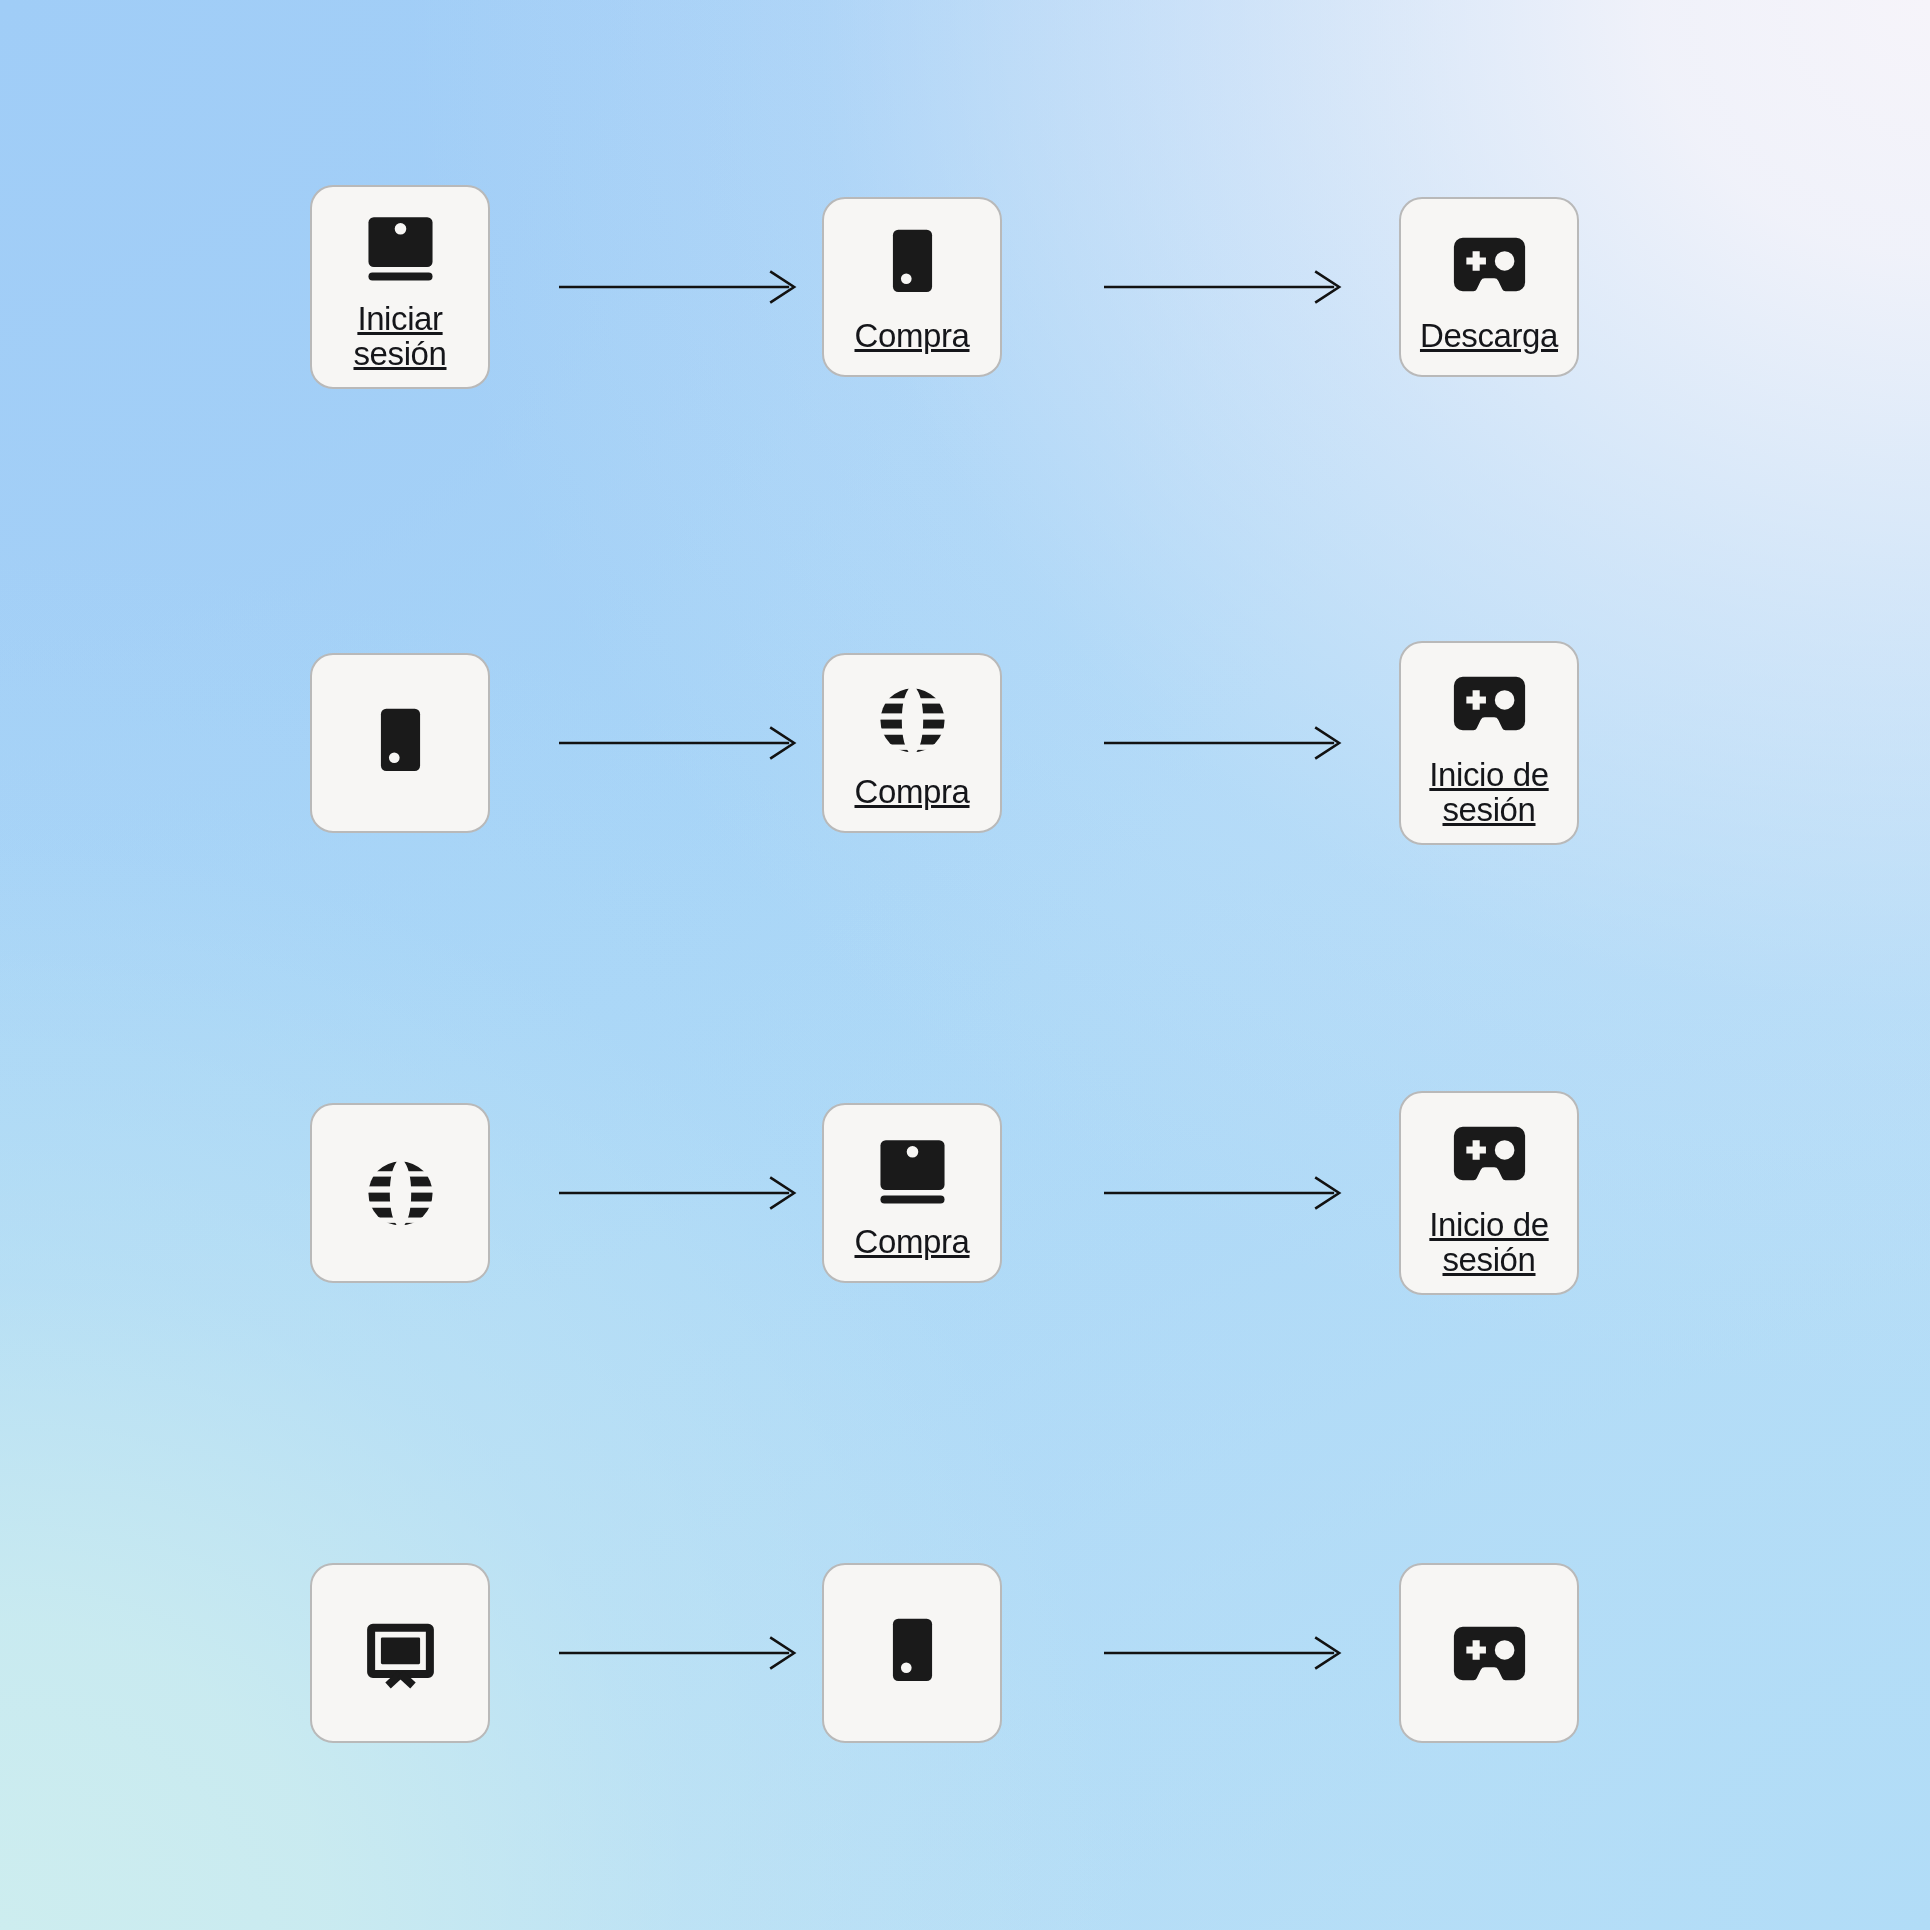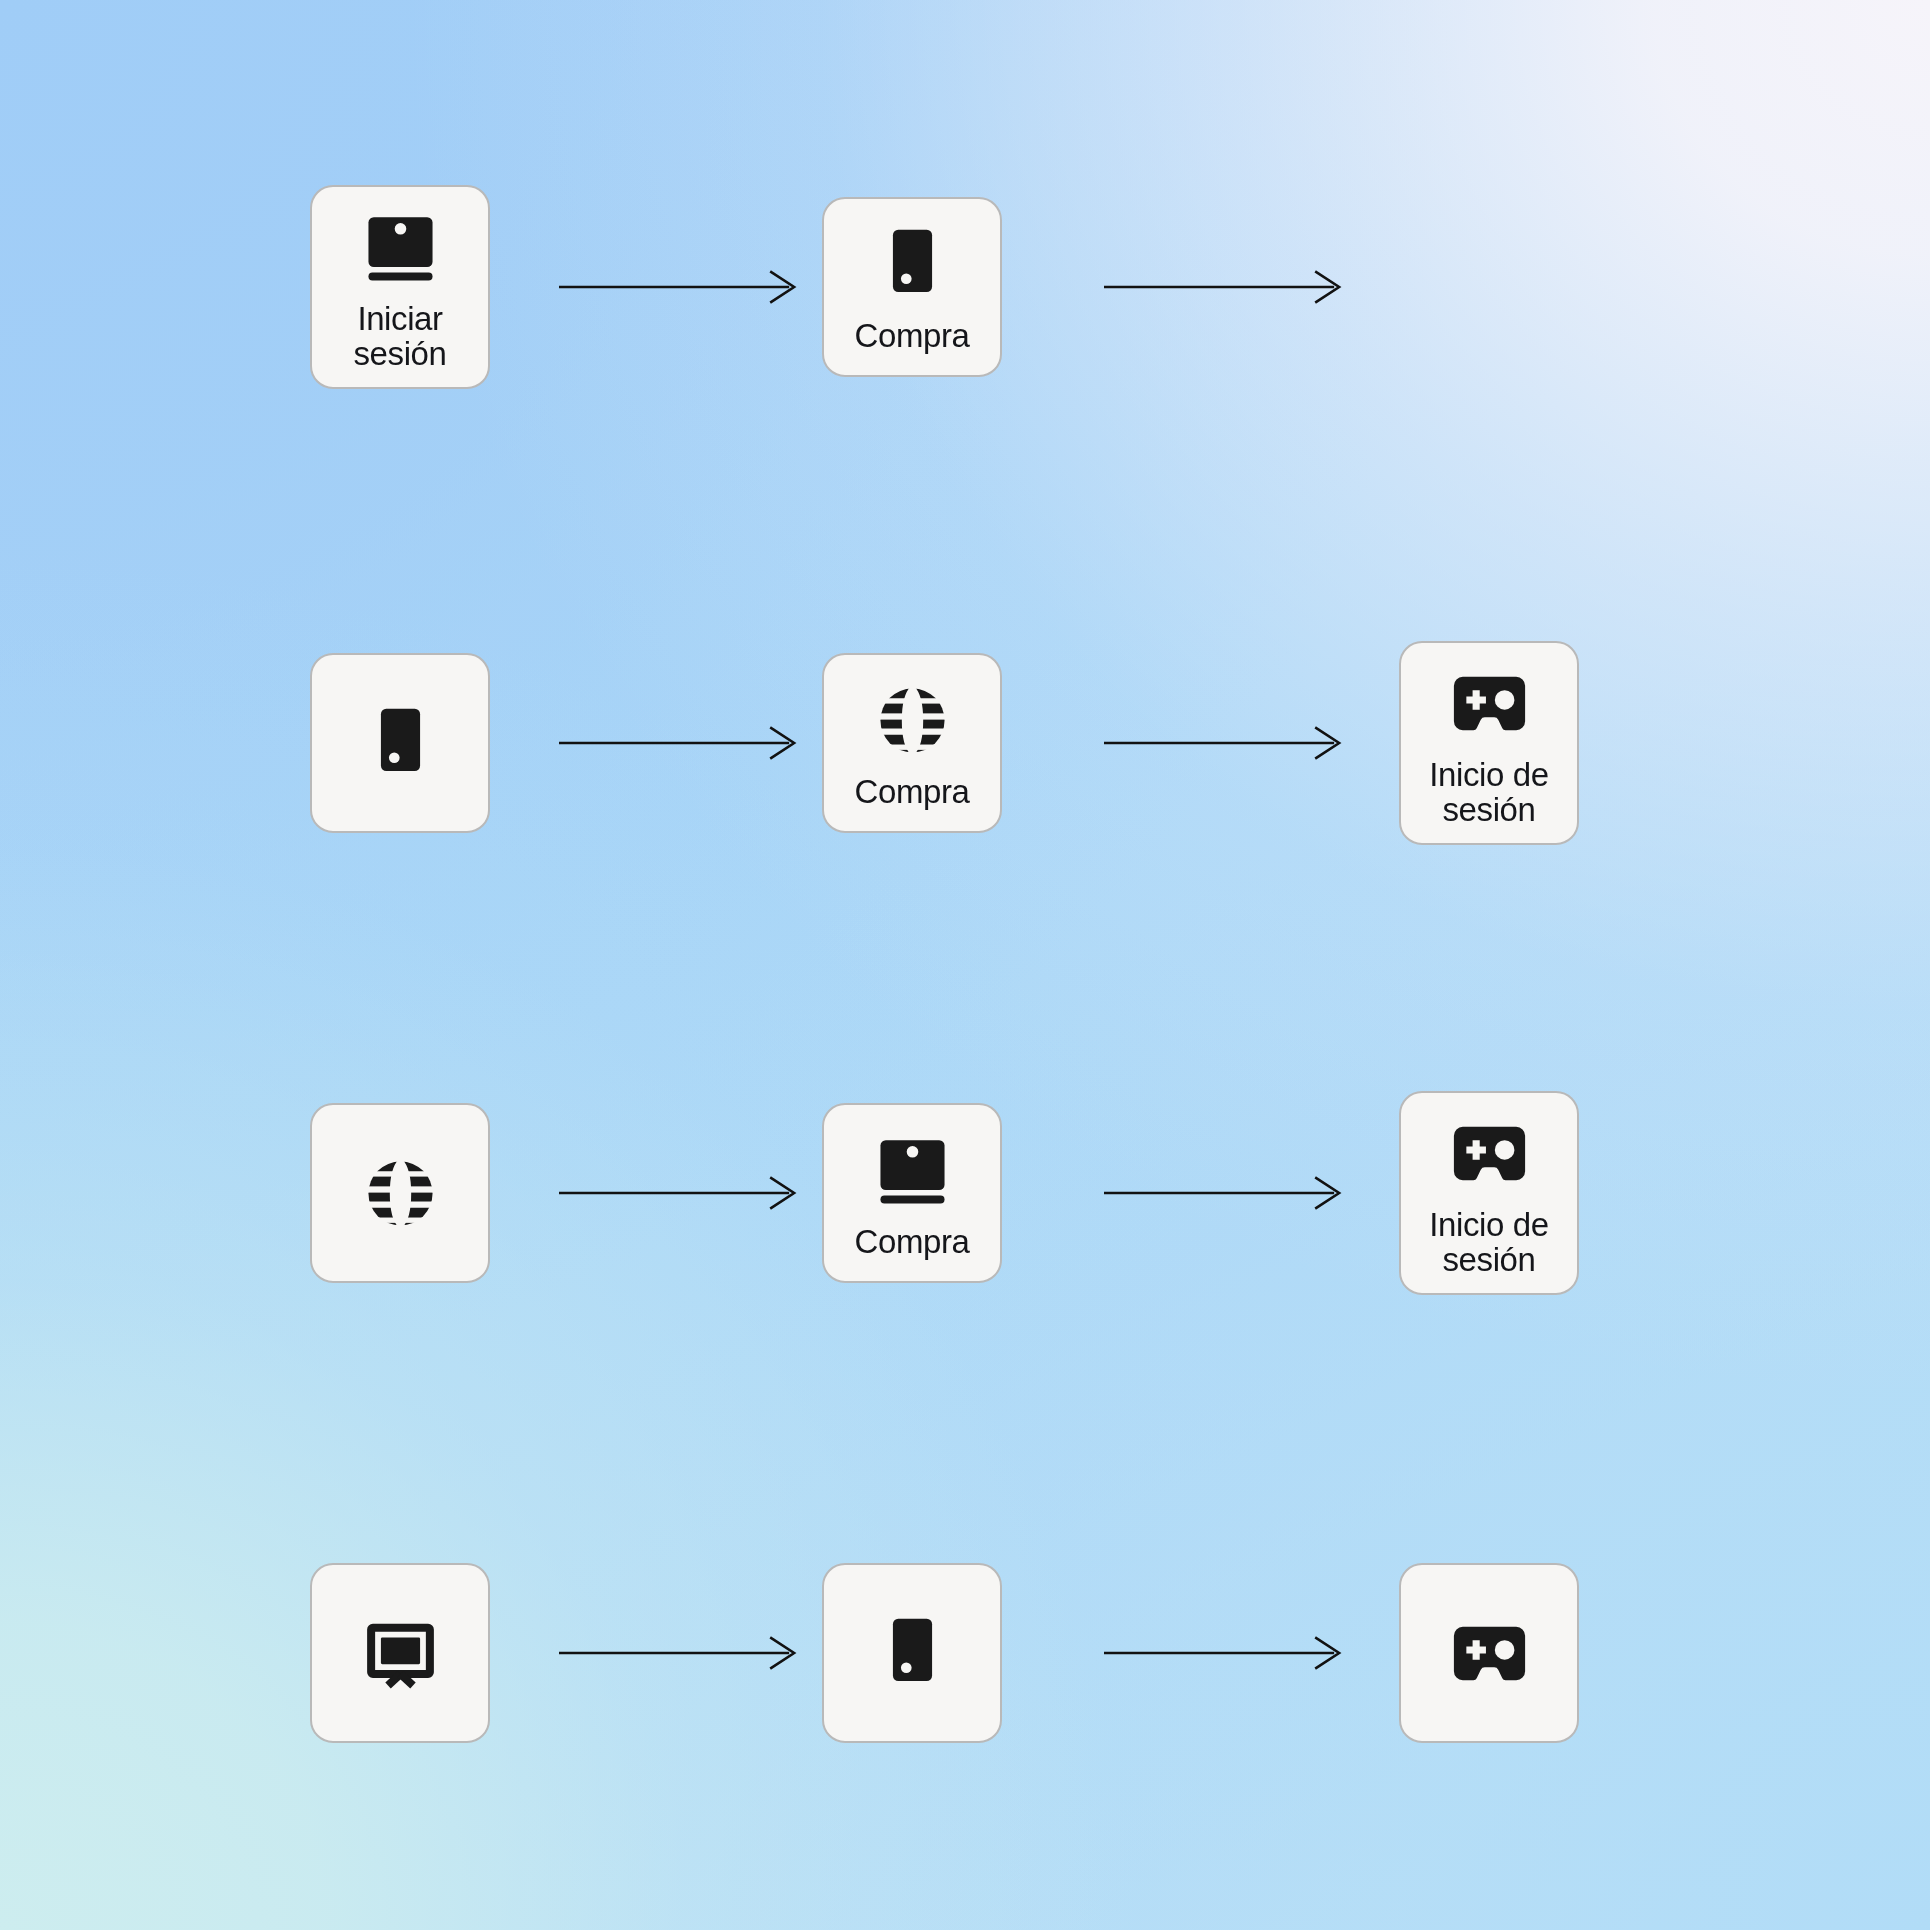--- a/index.html
+++ b/index.html
@@ -74,20 +74,21 @@
 
   .node-label {
     margin-top: 10px;
     font-family: "Liberation Sans", sans-serif;
     font-size: 33px;
     line-height: 1.06;
     letter-spacing: -0.4px;
     color: #15161a;
     text-align: center;
     white-space: pre-line;
+    text-decoration: underline;
   }
   .node-label:empty { display: none; margin-top: 0; }
 
   
   .arrow {
     position: absolute;
     height: 40px;
     width: 248px;
   }
   .arrow.gap-0 { left: 559px; }
@@ -132,20 +133,30 @@
       <span class="node-label">Compra</span>
     </div>
 
     <div class="arrow gap-1">
       <svg viewBox="0 0 250 40" xmlns="http://www.w3.org/2000/svg">
         <line x1="0" y1="20" x2="232" y2="20" stroke="#121212" stroke-width="2.6"></line>
         <polyline points="214,5 237,20 214,35" fill="none" stroke="#121212" stroke-width="2.6" stroke-linecap="square" stroke-linejoin="miter"></polyline>
       </svg>
     </div>
 
+    <div class="node col-2">
+      <span class="node-icon">
+        <svg viewBox="0 0 100 100" xmlns="http://www.w3.org/2000/svg">
+          <path d="M20 20 h60 a10 10 0 0 1 10 10 v40 a10 10 0 0 1 -10 10 h-12 a4 4 0 0 1 -3.6 -2.3 l-4.6 -9.4 a5 5 0 0 0 -4.5 -2.8 h-10.6 a5 5 0 0 0 -4.5 2.8 l-4.6 9.4 a4 4 0 0 1 -3.6 2.3 h-12 a10 10 0 0 1 -10 -10 v-40 a10 10 0 0 1 10 -10 z" fill="#1a1a1a"></path>
+          <path d="M31 35 h8 v7 h7 v8 h-7 v7 h-8 v-7 h-7 v-8 h7 z" fill="#f7f6f4"></path>
+          <circle cx="67" cy="46" r="11" fill="#f7f6f4"></circle>
+        </svg>
+      </span>
+      <span class="node-label">Descarga</span>
+    </div>
   </div>
 
   <div class="row row-1">
 
     <div class="node col-0">
       <span class="node-icon">
         <svg viewBox="0 0 100 100" xmlns="http://www.w3.org/2000/svg">
           <rect x="28" y="11" width="44" height="70" rx="6" fill="#1a1a1a"></rect>
           <circle cx="43" cy="66" r="6" fill="#f7f6f4"></circle>
         </svg>

